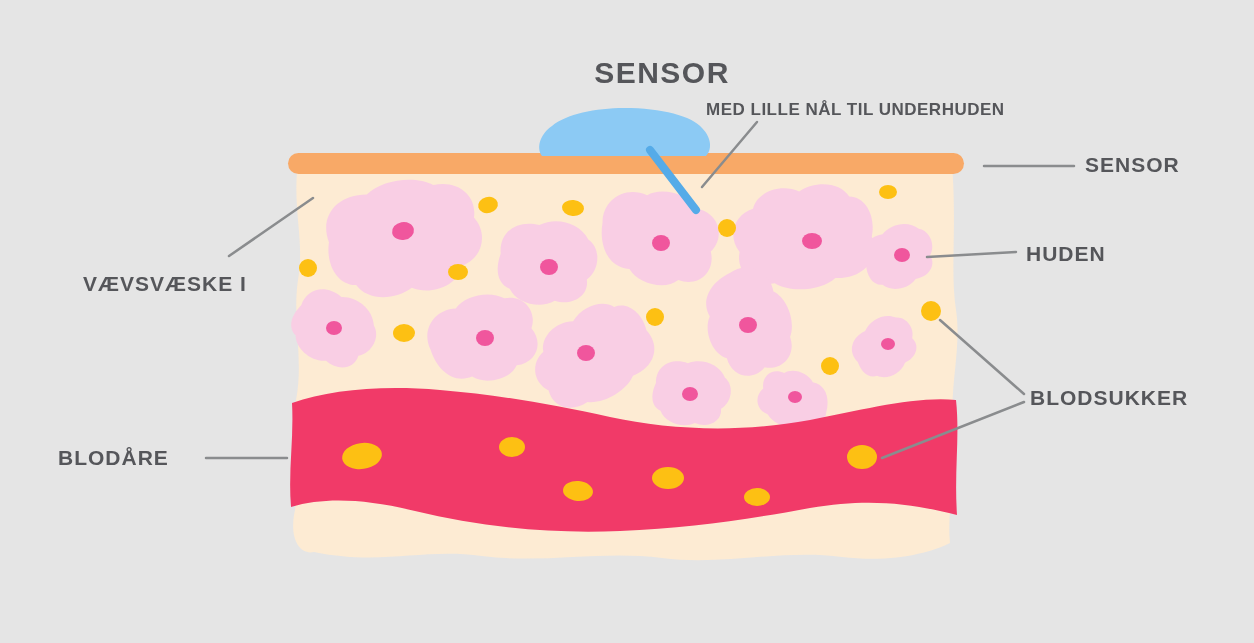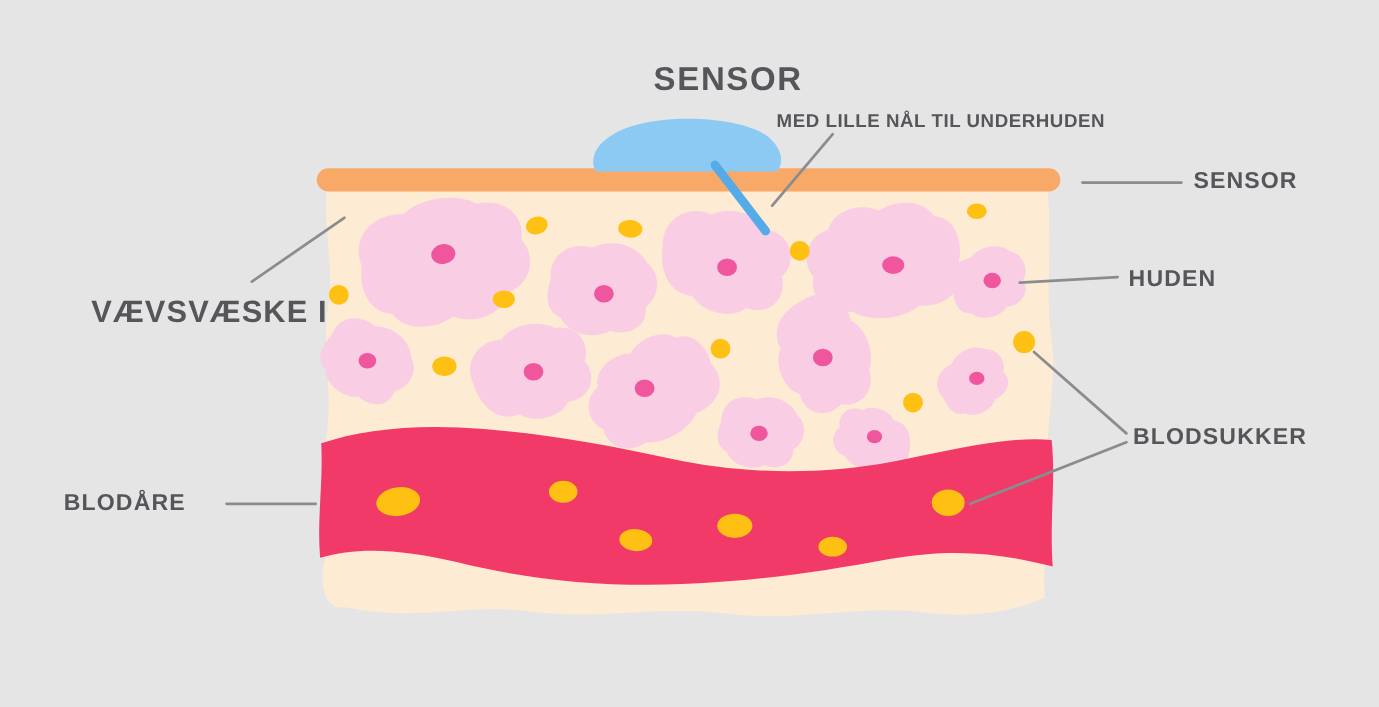--- a/index.html
+++ b/index.html
@@ -26,21 +26,21 @@
   .lbl-subtitle{
     left:706px;top:100px;
     font-size:17px;letter-spacing:0.5px;
   }
   .lbl-huden{left:1085px;top:153px;font-size:21px;}
   .lbl-celle{left:1026px;top:242px;font-size:21px;}
   .lbl-blodsukker{left:1030px;top:386px;font-size:21px;}
   .lbl-blodaare{left:58px;top:446px;width:140px;font-size:21px;}
   .lbl-tissue{
     left:83px;top:264px;
-    font-size:28px;line-height:40px;
+    font-size:21px;line-height:40px;
     white-space:normal;
   }
 </style>
 </head>
 <body>
 
 <div class="stage">
 
   <svg width="1254" height="643" viewBox="0 0 1254 643">
     <defs>

